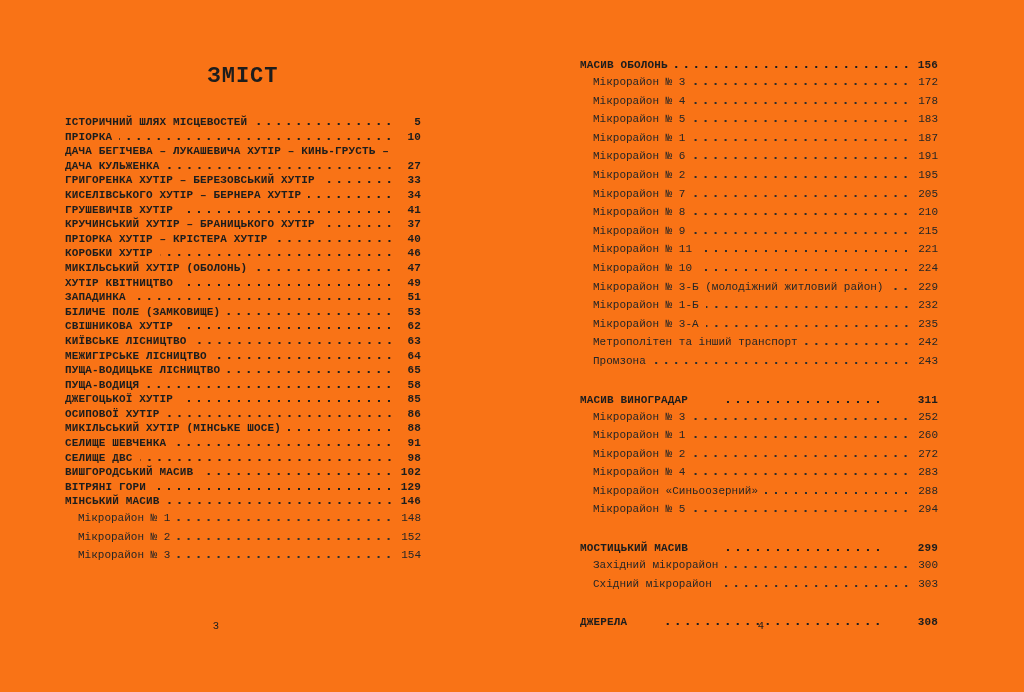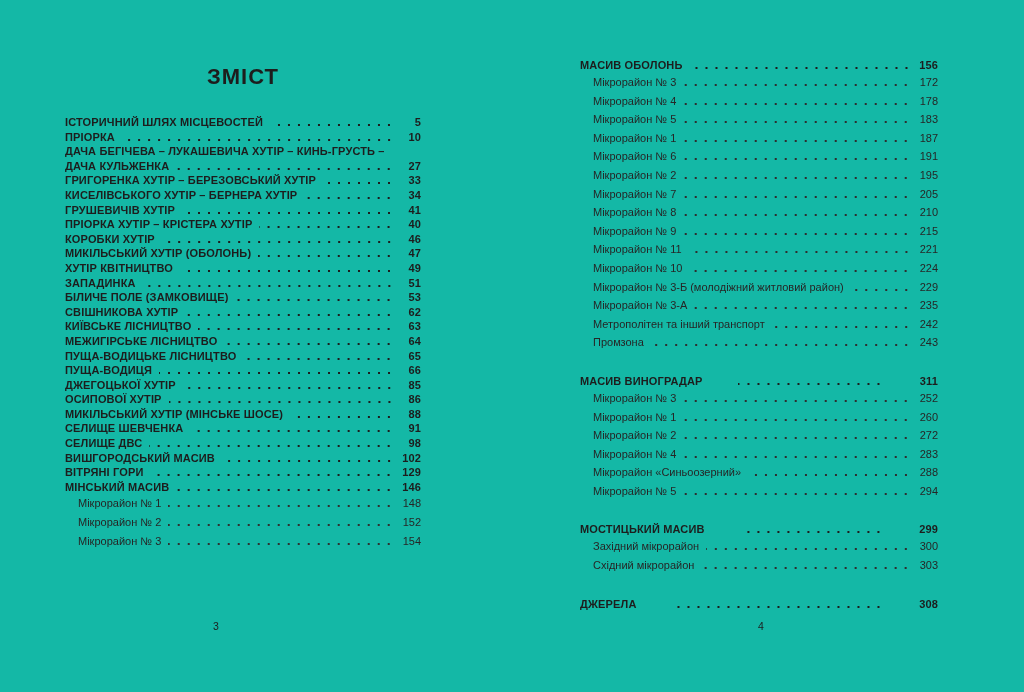--- a/index.html
+++ b/index.html
@@ -4,22 +4,22 @@
 <style>
   html, body {
     margin: 0;
     padding: 0;
     background: #ffffff;
   }
   #spread {
     position: relative;
     width: 1024px;
     height: 692px;
-    background: #14b8a6;
-    font-family: Liberation Sans, sans-serif;
+    background: #f97316;
+    font-family: Liberation Mono, monospace;
     color: #1d1d1d;
     overflow: hidden;
   }
   .heading {
     position: absolute;
     left: 65px;
     top: 64px;
     width: 356px;
     text-align: center;
     font-size: 22px;
@@ -127,20 +127,25 @@
         <span class="label">КИСЕЛІВСЬКОГО ХУТІР – БЕРНЕРА ХУТІР</span>
         <span class="dots"></span>
         <span class="page">34</span>
       </div>
       <div class="row main">
         <span class="label">ГРУШЕВИЧІВ ХУТІР</span>
         <span class="dots"></span>
         <span class="page">41</span>
       </div>
       <div class="row main">
+        <span class="label">КРУЧИНСЬКИЙ ХУТІР – БРАНИЦЬКОГО ХУТІР</span>
+        <span class="dots"></span>
+        <span class="page">37</span>
+      </div>
+      <div class="row main">
         <span class="label">ПРІОРКА ХУТІР – КРІСТЕРА ХУТІР</span>
         <span class="dots"></span>
         <span class="page">40</span>
       </div>
       <div class="row main">
         <span class="label">КОРОБКИ ХУТІР</span>
         <span class="dots"></span>
         <span class="page">46</span>
       </div>
       <div class="row main">
@@ -179,21 +184,21 @@
         <span class="page">64</span>
       </div>
       <div class="row main">
         <span class="label">ПУЩА-ВОДИЦЬКЕ ЛІСНИЦТВО</span>
         <span class="dots"></span>
         <span class="page">65</span>
       </div>
       <div class="row main">
         <span class="label">ПУЩА-ВОДИЦЯ</span>
         <span class="dots"></span>
-        <span class="page">66</span>
+        <span class="page">58</span>
       </div>
       <div class="row main">
         <span class="label">ДЖЕГОЦЬКОЇ ХУТІР</span>
         <span class="dots"></span>
         <span class="page">85</span>
       </div>
       <div class="row main">
         <span class="label">ОСИПОВОЇ ХУТІР</span>
         <span class="dots"></span>
         <span class="page">86</span>
@@ -303,20 +308,25 @@
       </div>
       <div class="row sub">
         <span class="label">Мікрорайон № 10</span>
         <span class="dots"></span>
         <span class="page">224</span>
       </div>
       <div class="row sub">
         <span class="label">Мікрорайон № 3-Б (молодіжний житловий район)</span>
         <span class="dots"></span>
         <span class="page">229</span>
+      </div>
+      <div class="row sub">
+        <span class="label">Мікрорайон № 1-Б</span>
+        <span class="dots"></span>
+        <span class="page">232</span>
       </div>
       <div class="row sub">
         <span class="label">Мікрорайон № 3-А</span>
         <span class="dots"></span>
         <span class="page">235</span>
       </div>
       <div class="row sub">
         <span class="label">Метрополітен та інший транспорт</span>
         <span class="dots"></span>
         <span class="page">242</span>

